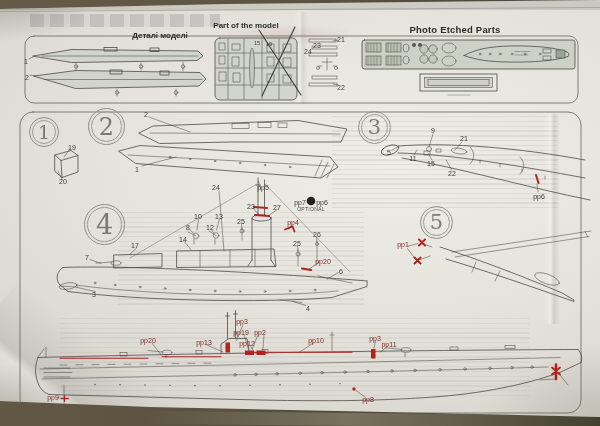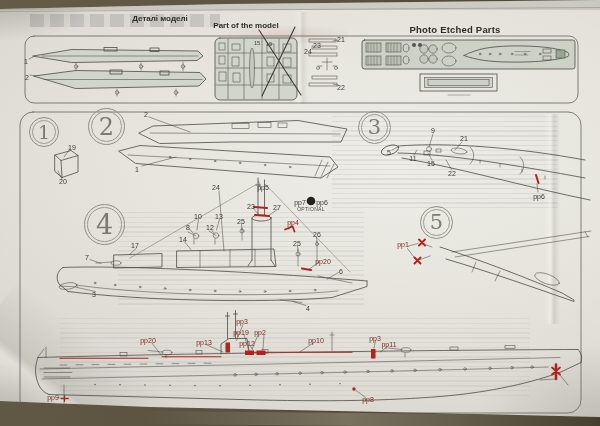--- a/index.html
+++ b/index.html
@@ -30,21 +30,21 @@
   .bleed{background:repeating-linear-gradient(180deg,rgba(105,105,112,.11) 0 1.4px,transparent 1.4px 4.8px)}
   .b1{left:332px;top:116px;width:226px;height:92px}
   .b2{left:118px;top:212px;width:246px;height:96px;opacity:.85}
   .b3{left:60px;top:318px;width:470px;height:78px;opacity:.7}
   .b4{left:30px;top:14px;width:190px;height:13px;
     background:repeating-linear-gradient(90deg,rgba(95,95,102,.22) 0 14px,rgba(95,95,102,.05) 14px 20px)}
   .b5{left:228px;top:26px;width:120px;height:18px;
     background:radial-gradient(60% 60% at 50% 50%,rgba(186,120,112,.18),transparent)}
   .art{position:absolute;left:0;top:0;width:600px;height:426px}
   .hdr{position:absolute;font-weight:bold;color:#2e2d28;transform:translate(-50%,-50%);white-space:nowrap;font-size:8px}
-  .hdr-ua{left:160px;top:18px}
+  .hdr-ua{left:160px;top:35px}
   .hdr-en{left:246px;top:25px}
   .hdr-pe{left:455px;top:29px;font-size:9.5px;letter-spacing:.2px}
   .badge{position:absolute;border-radius:50%;border:1.2px solid #8f8f87;
     display:flex;align-items:center;justify-content:center}
   .badge::before{content:"";position:absolute;inset:2.2px;border:1px solid #9b9b93;border-radius:50%}
   .badge span{color:rgba(104,104,97,.85);font-family:"DejaVu Serif",serif;line-height:1}
   .b-1{left:29px;top:117px;width:30px;height:30px}.b-1 span{font-size:19px}
   .b-2{left:88px;top:108px;width:37px;height:37px}.b-2 span{font-size:24px}
   .b-3{left:358px;top:111px;width:33px;height:33px}.b-3 span{font-size:21px}
   .b-4{left:84px;top:204px;width:41px;height:41px}.b-4 span{font-size:27px}

